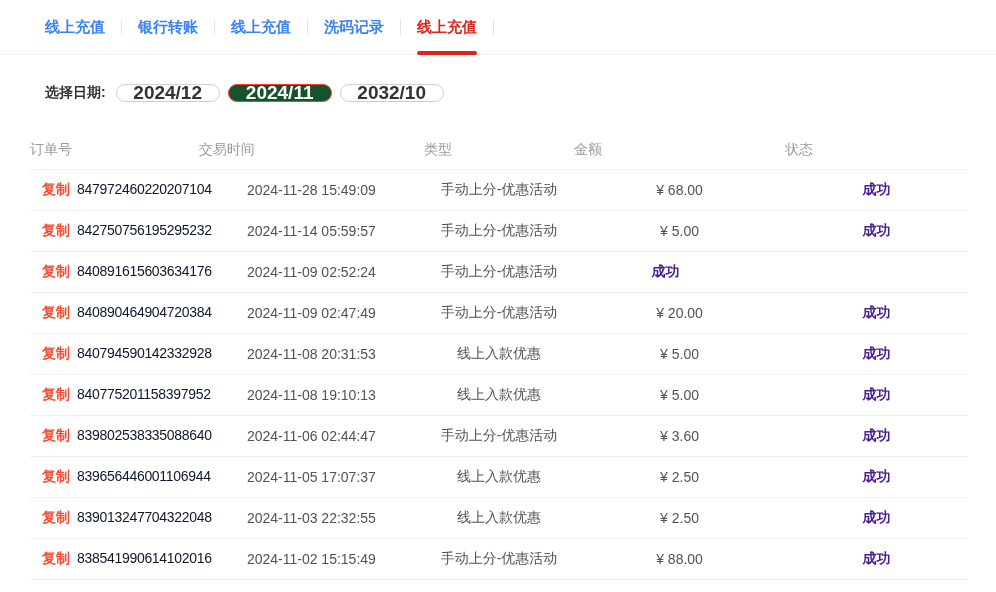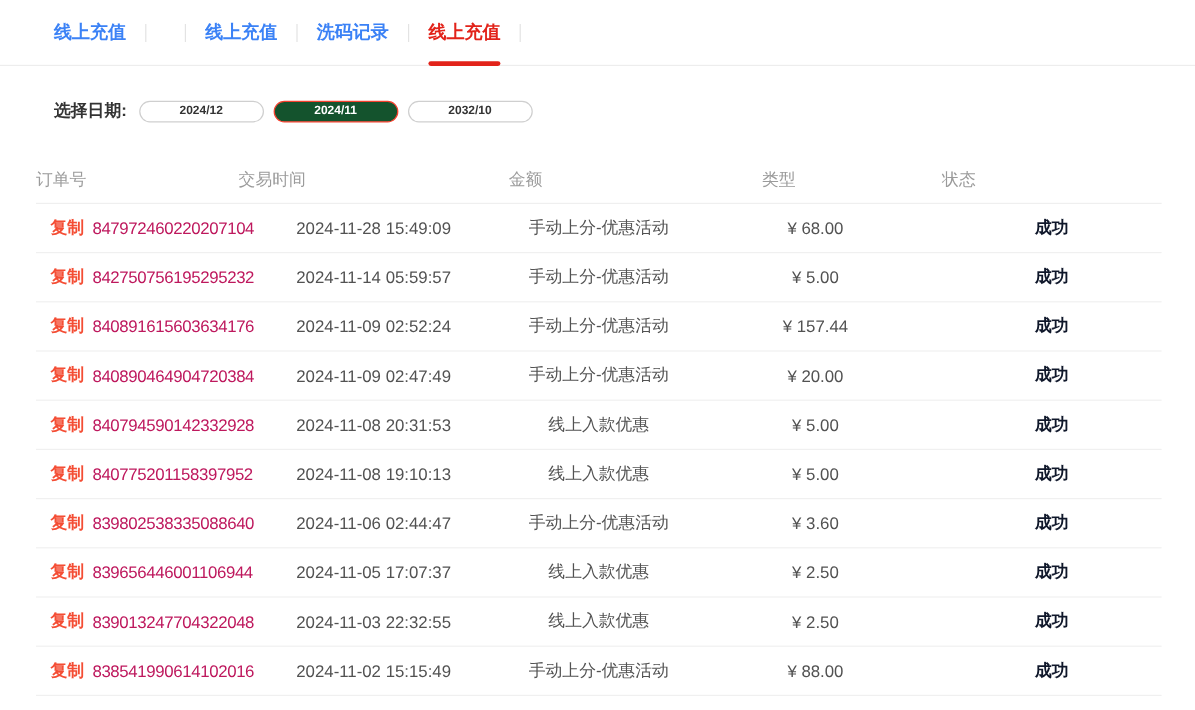--- a/index.html
+++ b/index.html
@@ -13,49 +13,52 @@
     font-size:15px; font-weight:700; color:#3b82f6; cursor:pointer; white-space:nowrap; }
   .tab.active { color:#e2231a; }
   .tab-underline { position:absolute; left:0; bottom:-1px; width:100%; height:4px;
     background:#e2231a; border-radius:2px; }
   .tab-divider { width:1px; height:15px; background:#e3e3e3; margin:0 16px; }
 
   
   .filter-row { display:flex; align-items:center; margin:20px 14px 0 45px; height:35px; }
   .filter-label { font-size:14px; font-weight:700; color:#333; margin-right:10px; white-space:nowrap; }
   .pill { min-width:104px; height:18px; border:1px solid #cfcfcf; border-radius:18px;
-    display:flex; align-items:center; justify-content:center; font-size:10px;
+    display:flex; align-items:center; justify-content:center; font-size:19px;
     font-weight:700; color:#333; background:#fff; margin-right:8px; cursor:pointer; }
   .pill.active { background:#14532d; border-color:#f5402e; color:#fff; }
 
   
   .table { margin:20px 28px 0 30px; }
   .thead { display:flex; align-items:center; height:40px; border-bottom:1px solid #efefef; }
   .th { font-size:14px; color:#9b9b9b; text-align:left; white-space:nowrap; }
   .tr { display:flex; align-items:center; height:41px; border-bottom:1px solid #f0f0f0; }
   .td { font-size:14px; color:#525252; text-align:center; white-space:nowrap; }
   .col-order  { width:18%; }
   .col-time   { width:24%; }
   .col-type   { width:16%; }
   .col-amount { width:22.5%; }
   .col-status { width:19.5%; }
-  .cell-order { display:flex; align-items:center; justify-content:flex-start;
+  .cell-order { display:flex; justify-content:flex-start;
     padding-left:12px; overflow:visible; }
   .copy-link { color:#f44d34; font-weight:700; margin-right:7px; cursor:pointer; white-space:nowrap; }
-  .order-num { color:#be185d; letter-spacing:-0.3px; }
-  .status-ok { color:#0f172a; font-weight:700; }
+  .order-num { color:#0f172a; letter-spacing:-0.3px; }
+  .status-ok { color:#4c1d95; font-weight:700; }
 </style>
 </head>
 <body>
 
 <div class="tabbar">
   <div class="tab">
     <span>线上充值</span>
   </div>
   <span class="tab-divider"></span>
+  <div class="tab">
+    <span>银行转账</span>
+  </div>
   <span class="tab-divider"></span>
   <div class="tab">
     <span>线上充值</span>
   </div>
   <span class="tab-divider"></span>
   <div class="tab">
     <span>洗码记录</span>
   </div>
   <span class="tab-divider"></span>
   <div class="tab active">
@@ -75,22 +78,22 @@
   </div>
   <div class="pill">
     <span>2032/10</span>
   </div>
 </div>
 
 <div class="table">
   <div class="thead">
     <div class="th col-order">订单号</div>
     <div class="th col-time">交易时间</div>
+    <div class="th col-type">类型</div>
     <div class="th col-amount">金额</div>
-    <div class="th col-type">类型</div>
     <div class="th col-status">状态</div>
   </div>
 
   <div class="tr">
     <div class="td col-order cell-order">
       <span class="copy-link">复制</span>
       <span class="order-num">847972460220207104</span>
     </div>
     <div class="td col-time">2024-11-28 15:49:09</div>
     <div class="td col-type">手动上分-优惠活动</div>
@@ -109,21 +112,20 @@
     <div class="td col-status status-ok">成功</div>
   </div>
 
   <div class="tr">
     <div class="td col-order cell-order">
       <span class="copy-link">复制</span>
       <span class="order-num">840891615603634176</span>
     </div>
     <div class="td col-time">2024-11-09 02:52:24</div>
     <div class="td col-type">手动上分-优惠活动</div>
-    <div class="td col-amount">¥ 157.44</div>
     <div class="td col-status status-ok">成功</div>
   </div>
 
   <div class="tr">
     <div class="td col-order cell-order">
       <span class="copy-link">复制</span>
       <span class="order-num">840890464904720384</span>
     </div>
     <div class="td col-time">2024-11-09 02:47:49</div>
     <div class="td col-type">手动上分-优惠活动</div>

